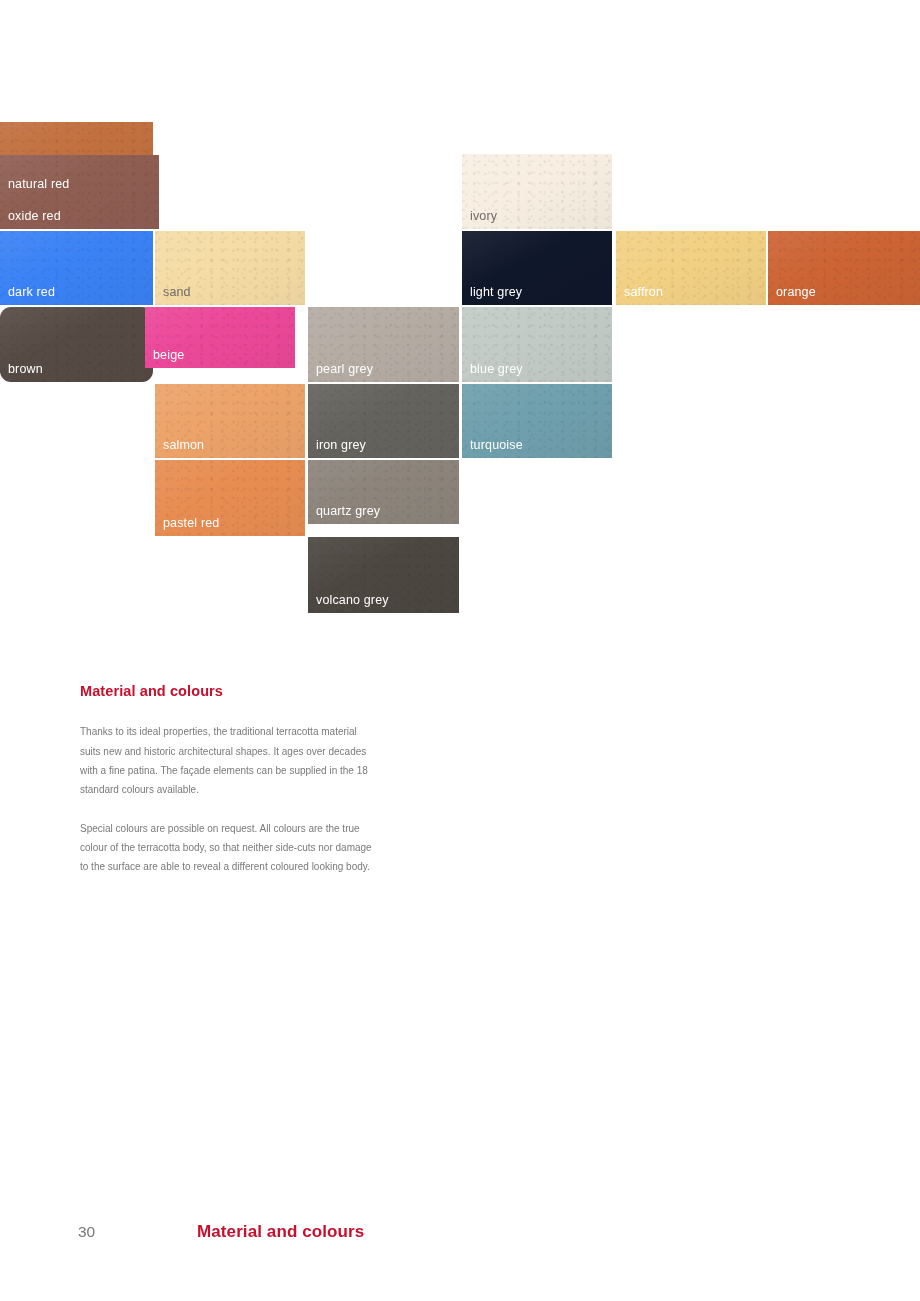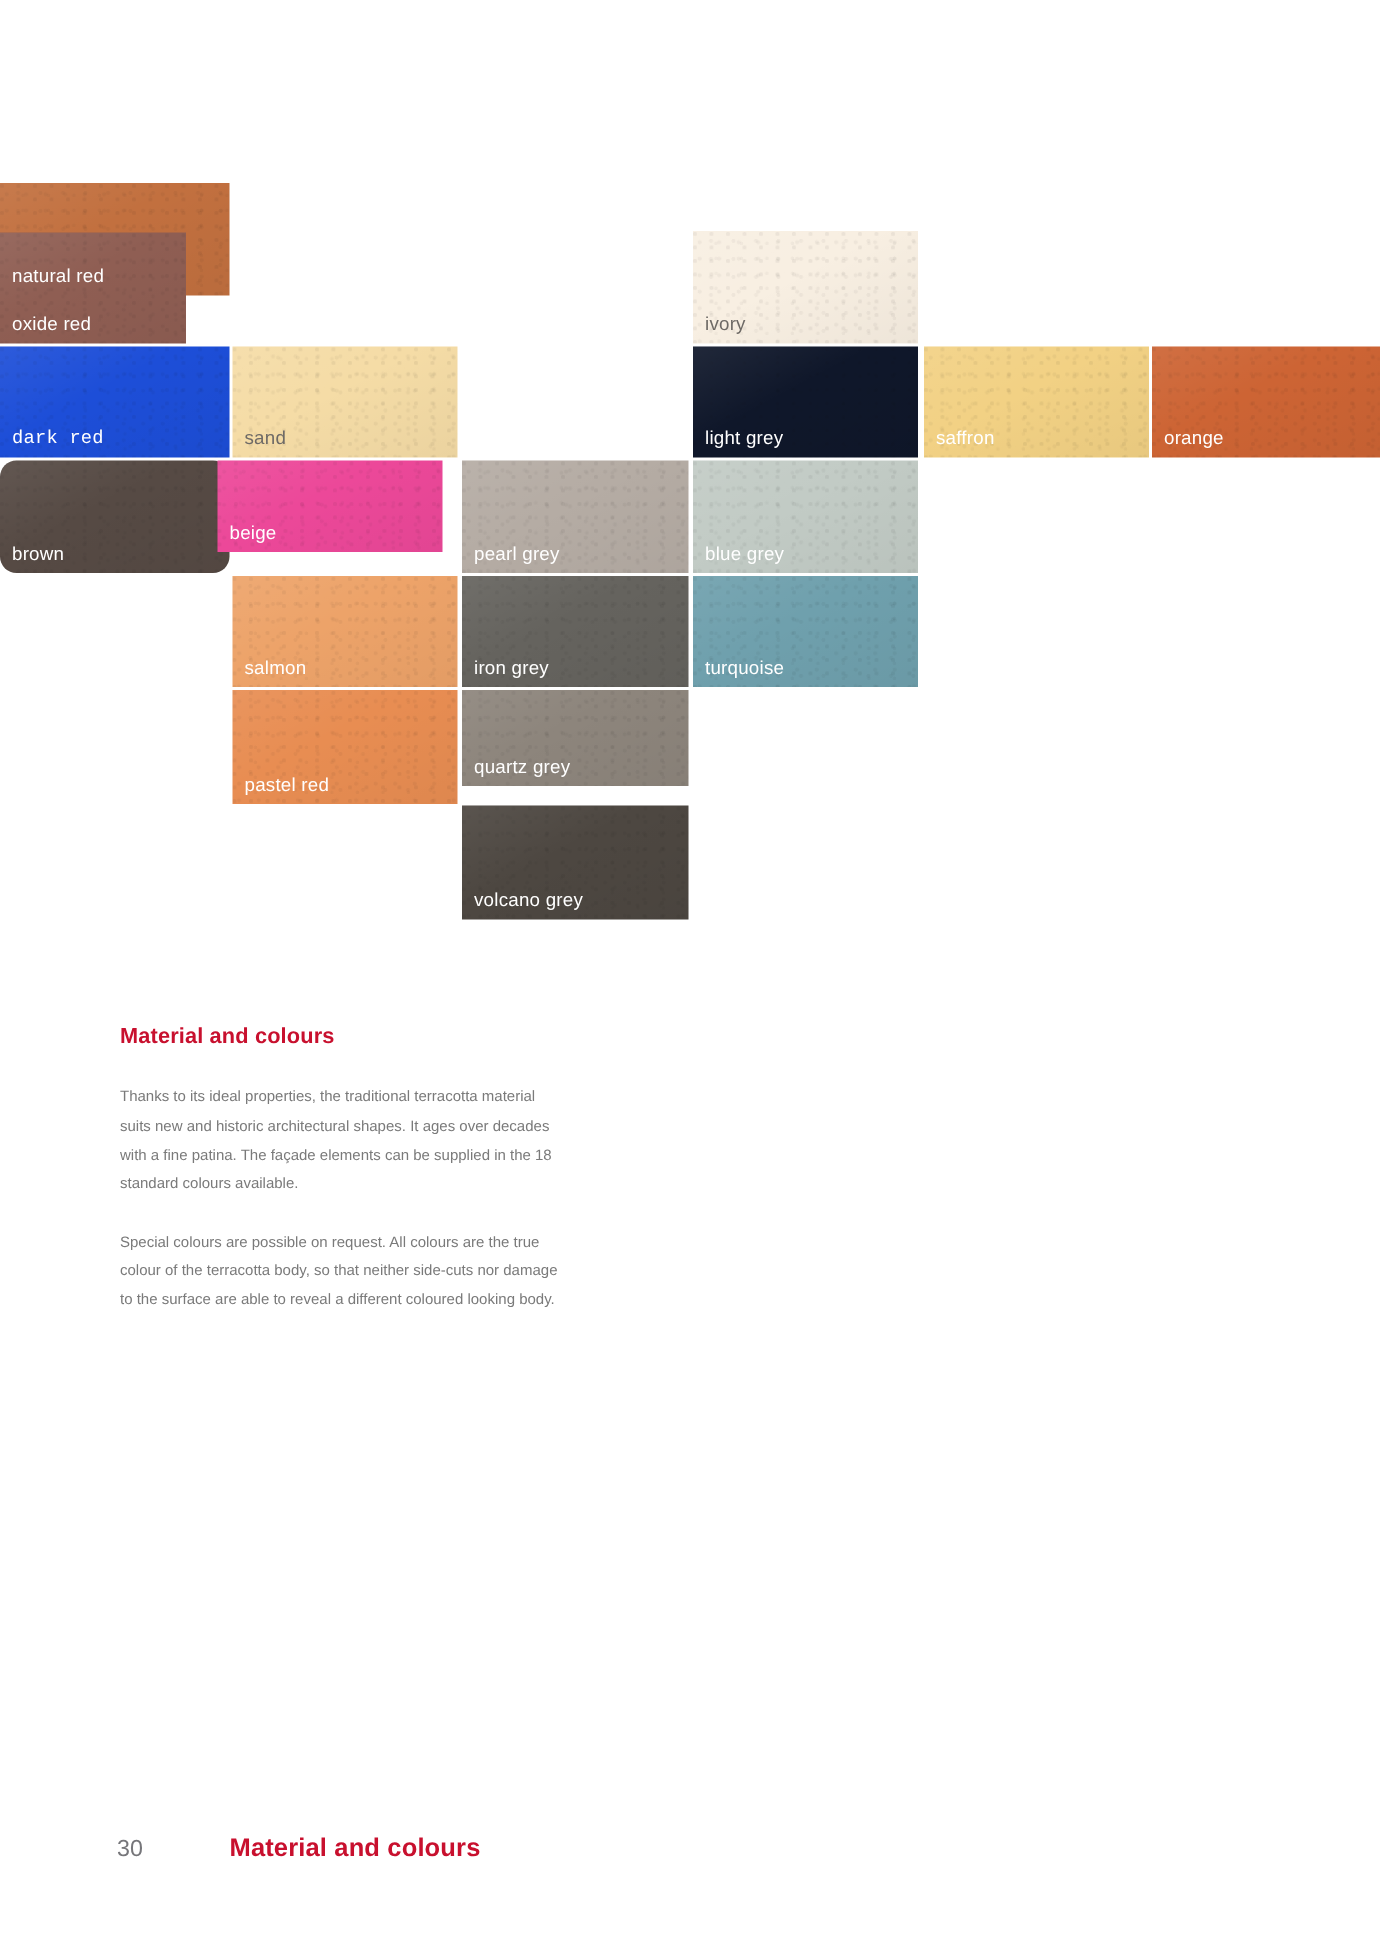--- a/index.html
+++ b/index.html
@@ -87,20 +87,21 @@
   }
   .copy-para:last-child { margin-bottom: 0; }
 
   
   #footer {
     position: absolute;
     left: 78px;
     top: 1222px;
     display: flex;
     align-items: baseline;
+    gap: 44px;
   }
   #footer-page {
     color: #76767a;
     font-size: 15.5px;
     width: 75px;
   }
   #footer-title {
     color: #c8102e;
     font-size: 17px;
     font-weight: bold;
@@ -109,26 +110,26 @@
 </style>
 </head>
 <body>
 
 <div id="swatch-grid">
     <div class="swatch" style="left: 0px; top: 78px; width: 153px; height: 75px; background: rgb(194, 112, 63); margin-top: 44px;">
       <div class="tex"></div>
       <div class="sheen"></div>
       <span class="swatch-label lbl-light">natural red</span>
     </div>
-    <div class="swatch" style="left: 0px; top: 155px; width: 124px; height: 74px; background: rgb(143, 94, 83);">
+    <div class="swatch" style="left: 0px; top: 155px; width: 159px; height: 74px; background: rgb(143, 94, 83);">
       <div class="tex"></div>
       <div class="sheen"></div>
       <span class="swatch-label lbl-light">oxide red</span>
     </div>
-    <div class="swatch" style="left: 0px; top: 231px; width: 153px; height: 74px; background: #1d4ed8; font-family: Liberation Mono, monospace;">
+    <div class="swatch" style="left: 0px; top: 231px; width: 153px; height: 74px; background: #3b82f6;">
       <div class="tex"></div>
       <div class="sheen"></div>
       <span class="swatch-label lbl-light">dark red</span>
     </div>
     <div class="swatch" style="left: 0px; top: 307px; width: 153px; height: 75px; background: rgb(86, 74, 68); border-radius: 11px;">
       <div class="tex"></div>
       <div class="sheen"></div>
       <span class="swatch-label lbl-light">brown</span>
     </div>
     <div class="swatch" style="left: 155px; top: 231px; width: 150px; height: 74px; background: rgb(245, 220, 166);">

